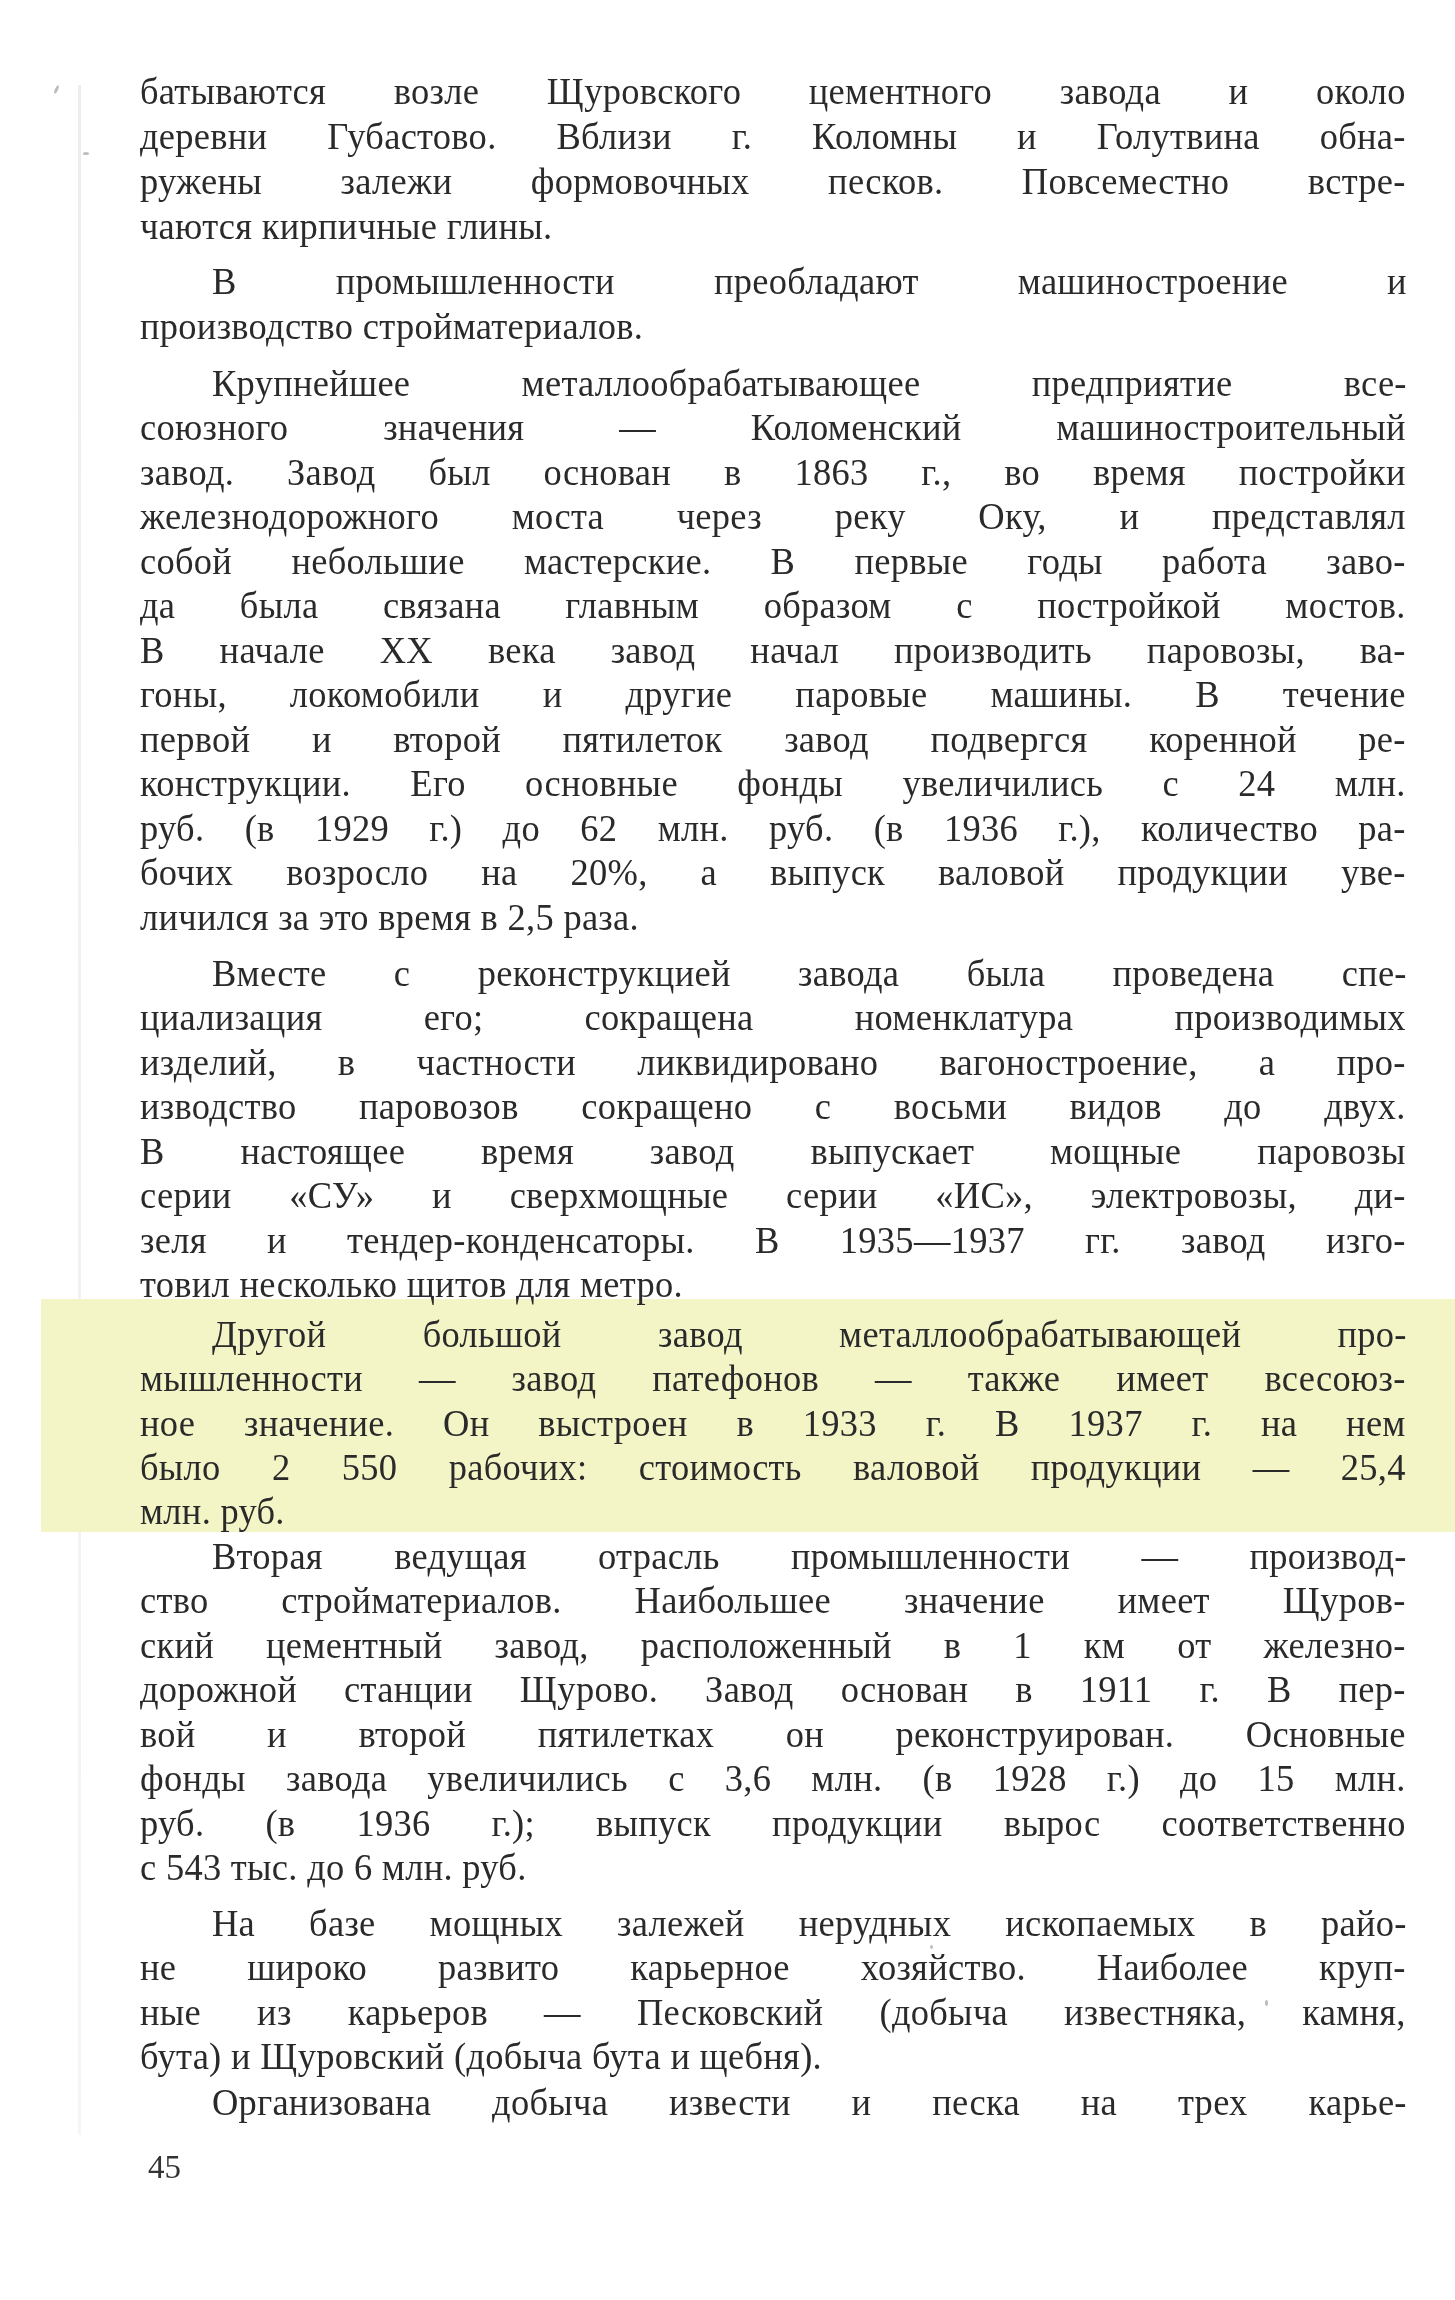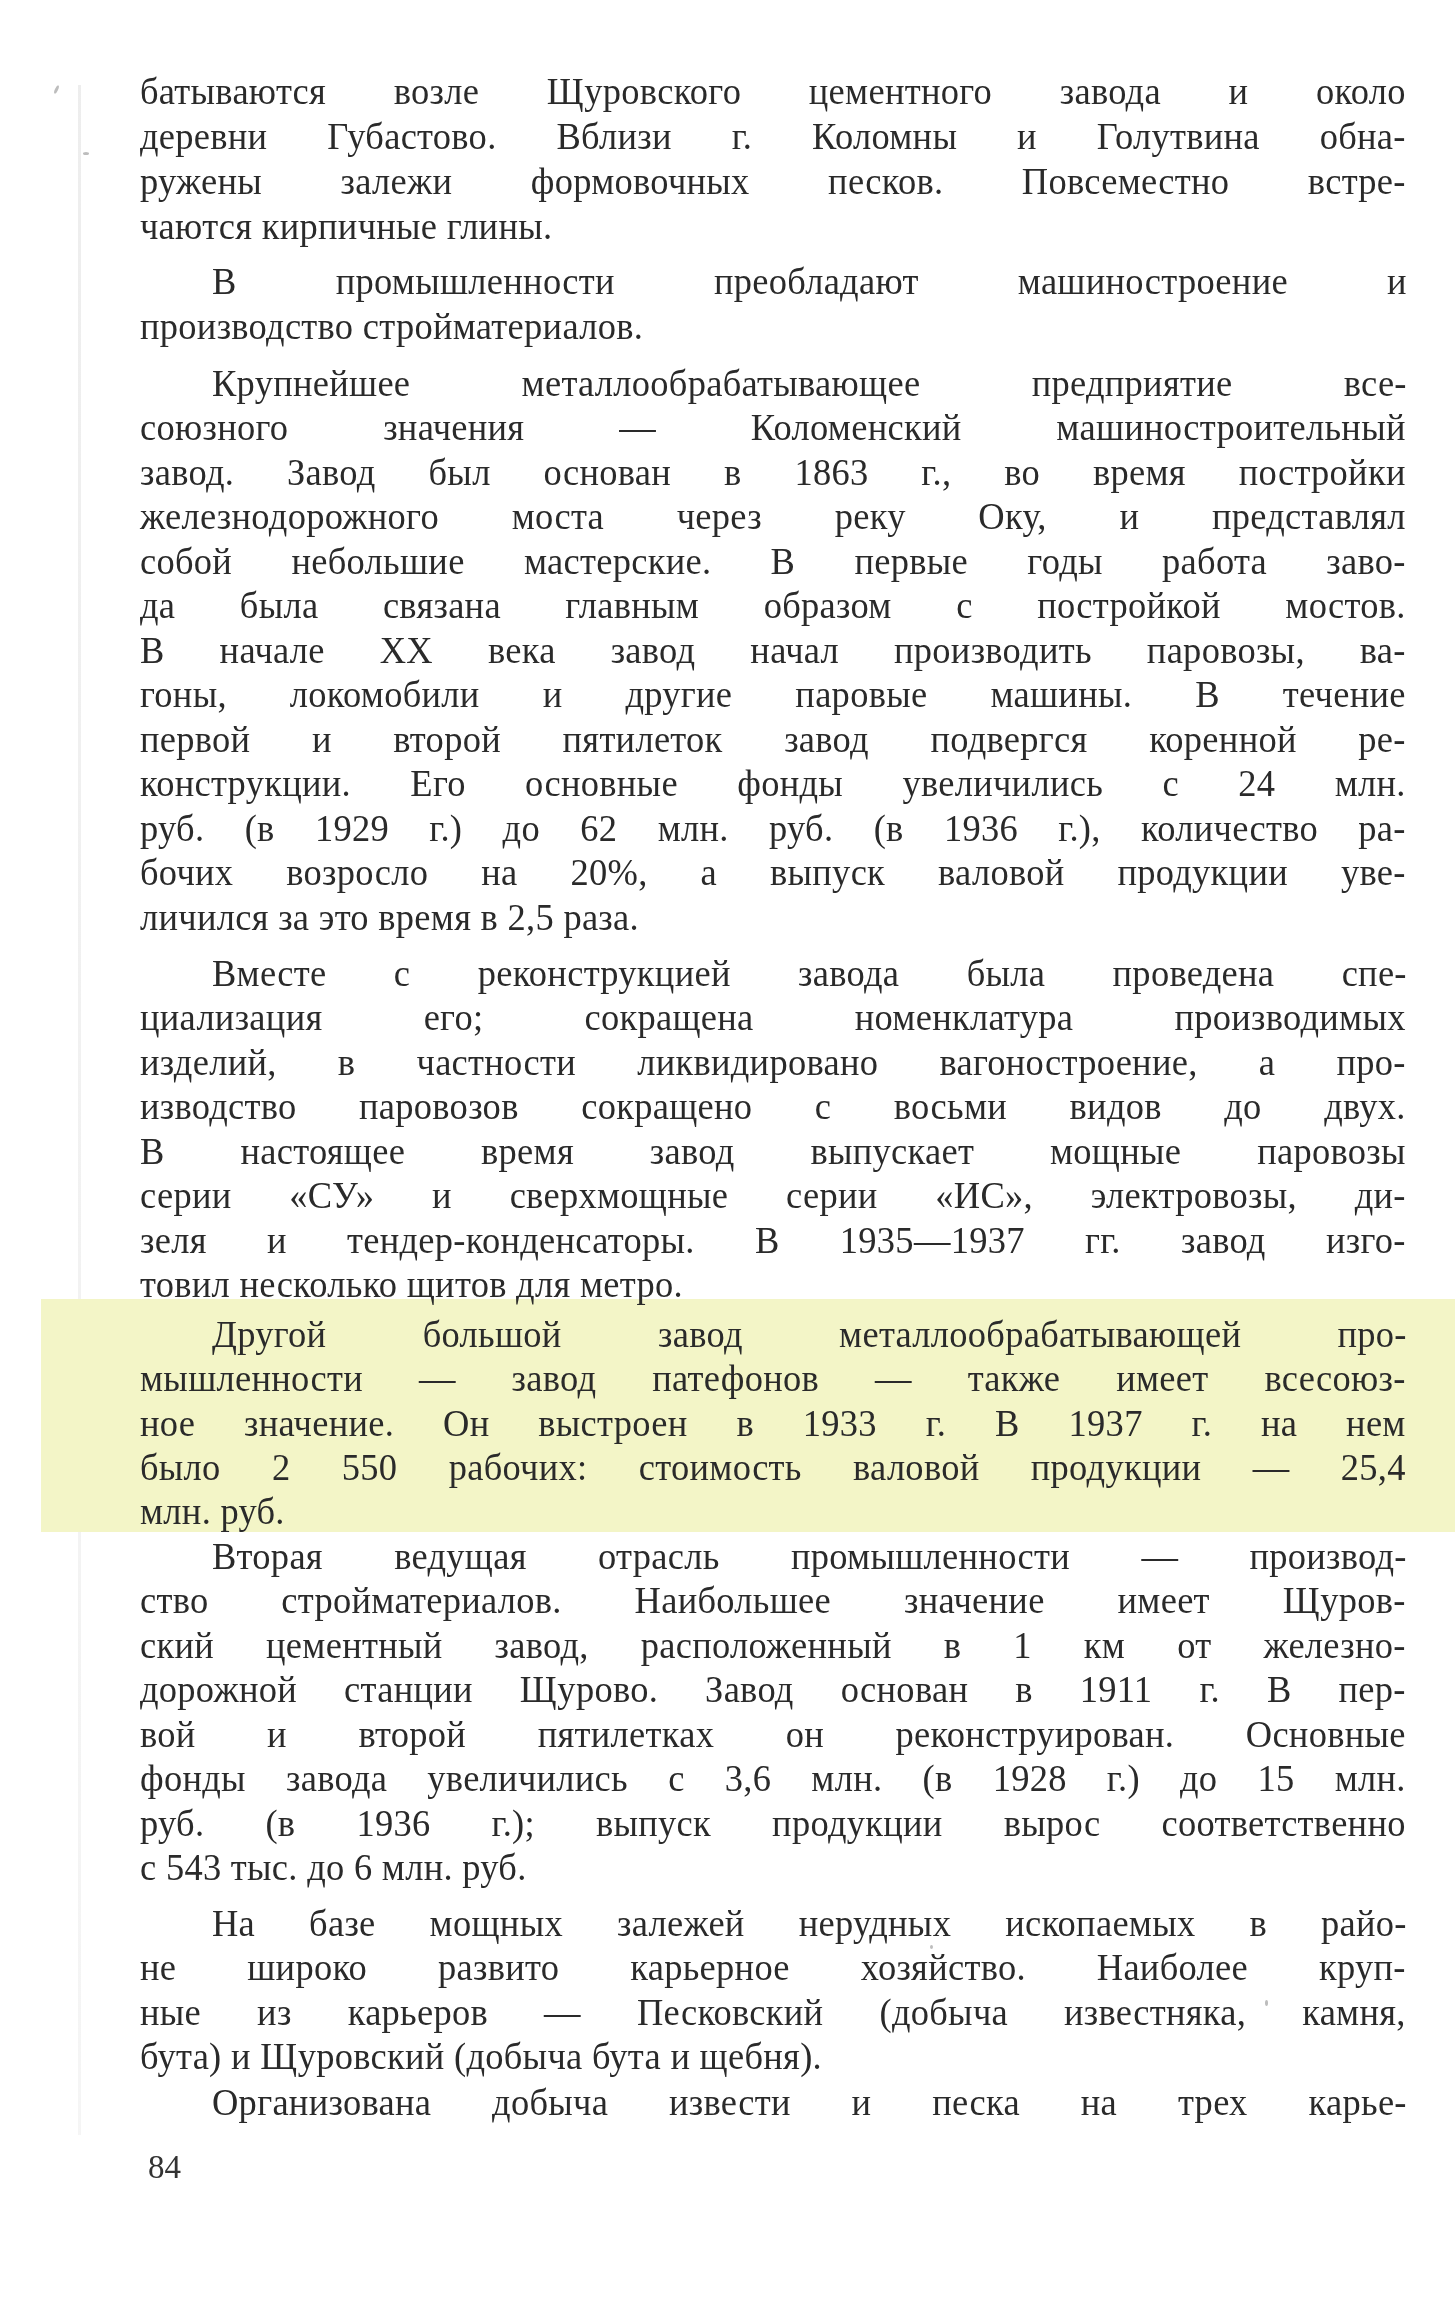--- a/index.html
+++ b/index.html
@@ -91,19 +91,19 @@
   <div class="line" style="top:1802px">руб. (в 1936 г.); выпуск продукции вырос соответственно</div>
   <div class="line last" style="top:1846px">с 543 тыс. до 6 млн. руб.</div>
 
   <div class="line indent" style="top:1902px">На базе мощных залежей нерудных ископаемых в райо-</div>
   <div class="line" style="top:1946px">не широко развито карьерное хозяйство. Наиболее круп-</div>
   <div class="line" style="top:1991px">ные из карьеров — Песковский (добыча известняка, камня,</div>
   <div class="line last" style="top:2035px">бута) и Щуровский (добыча бута и щебня).</div>
 
   <div class="line indent" style="top:2081px">Организована добыча извести и песка на трех карье-</div>
 
-  <div class="pagenum">84</div>
+  <div class="pagenum">45</div>
 
   <div class="speck" style="left:55px;top:85px;width:3px;height:9px;transform:rotate(25deg)"></div>
   <div class="speck" style="left:83px;top:152px;width:6px;height:3px"></div>
   <div class="speck" style="left:1265px;top:2000px;width:3px;height:6px"></div>
   <div class="speck" style="left:930px;top:1945px;width:3px;height:4px"></div>
 </div>
 
 </body></html>

